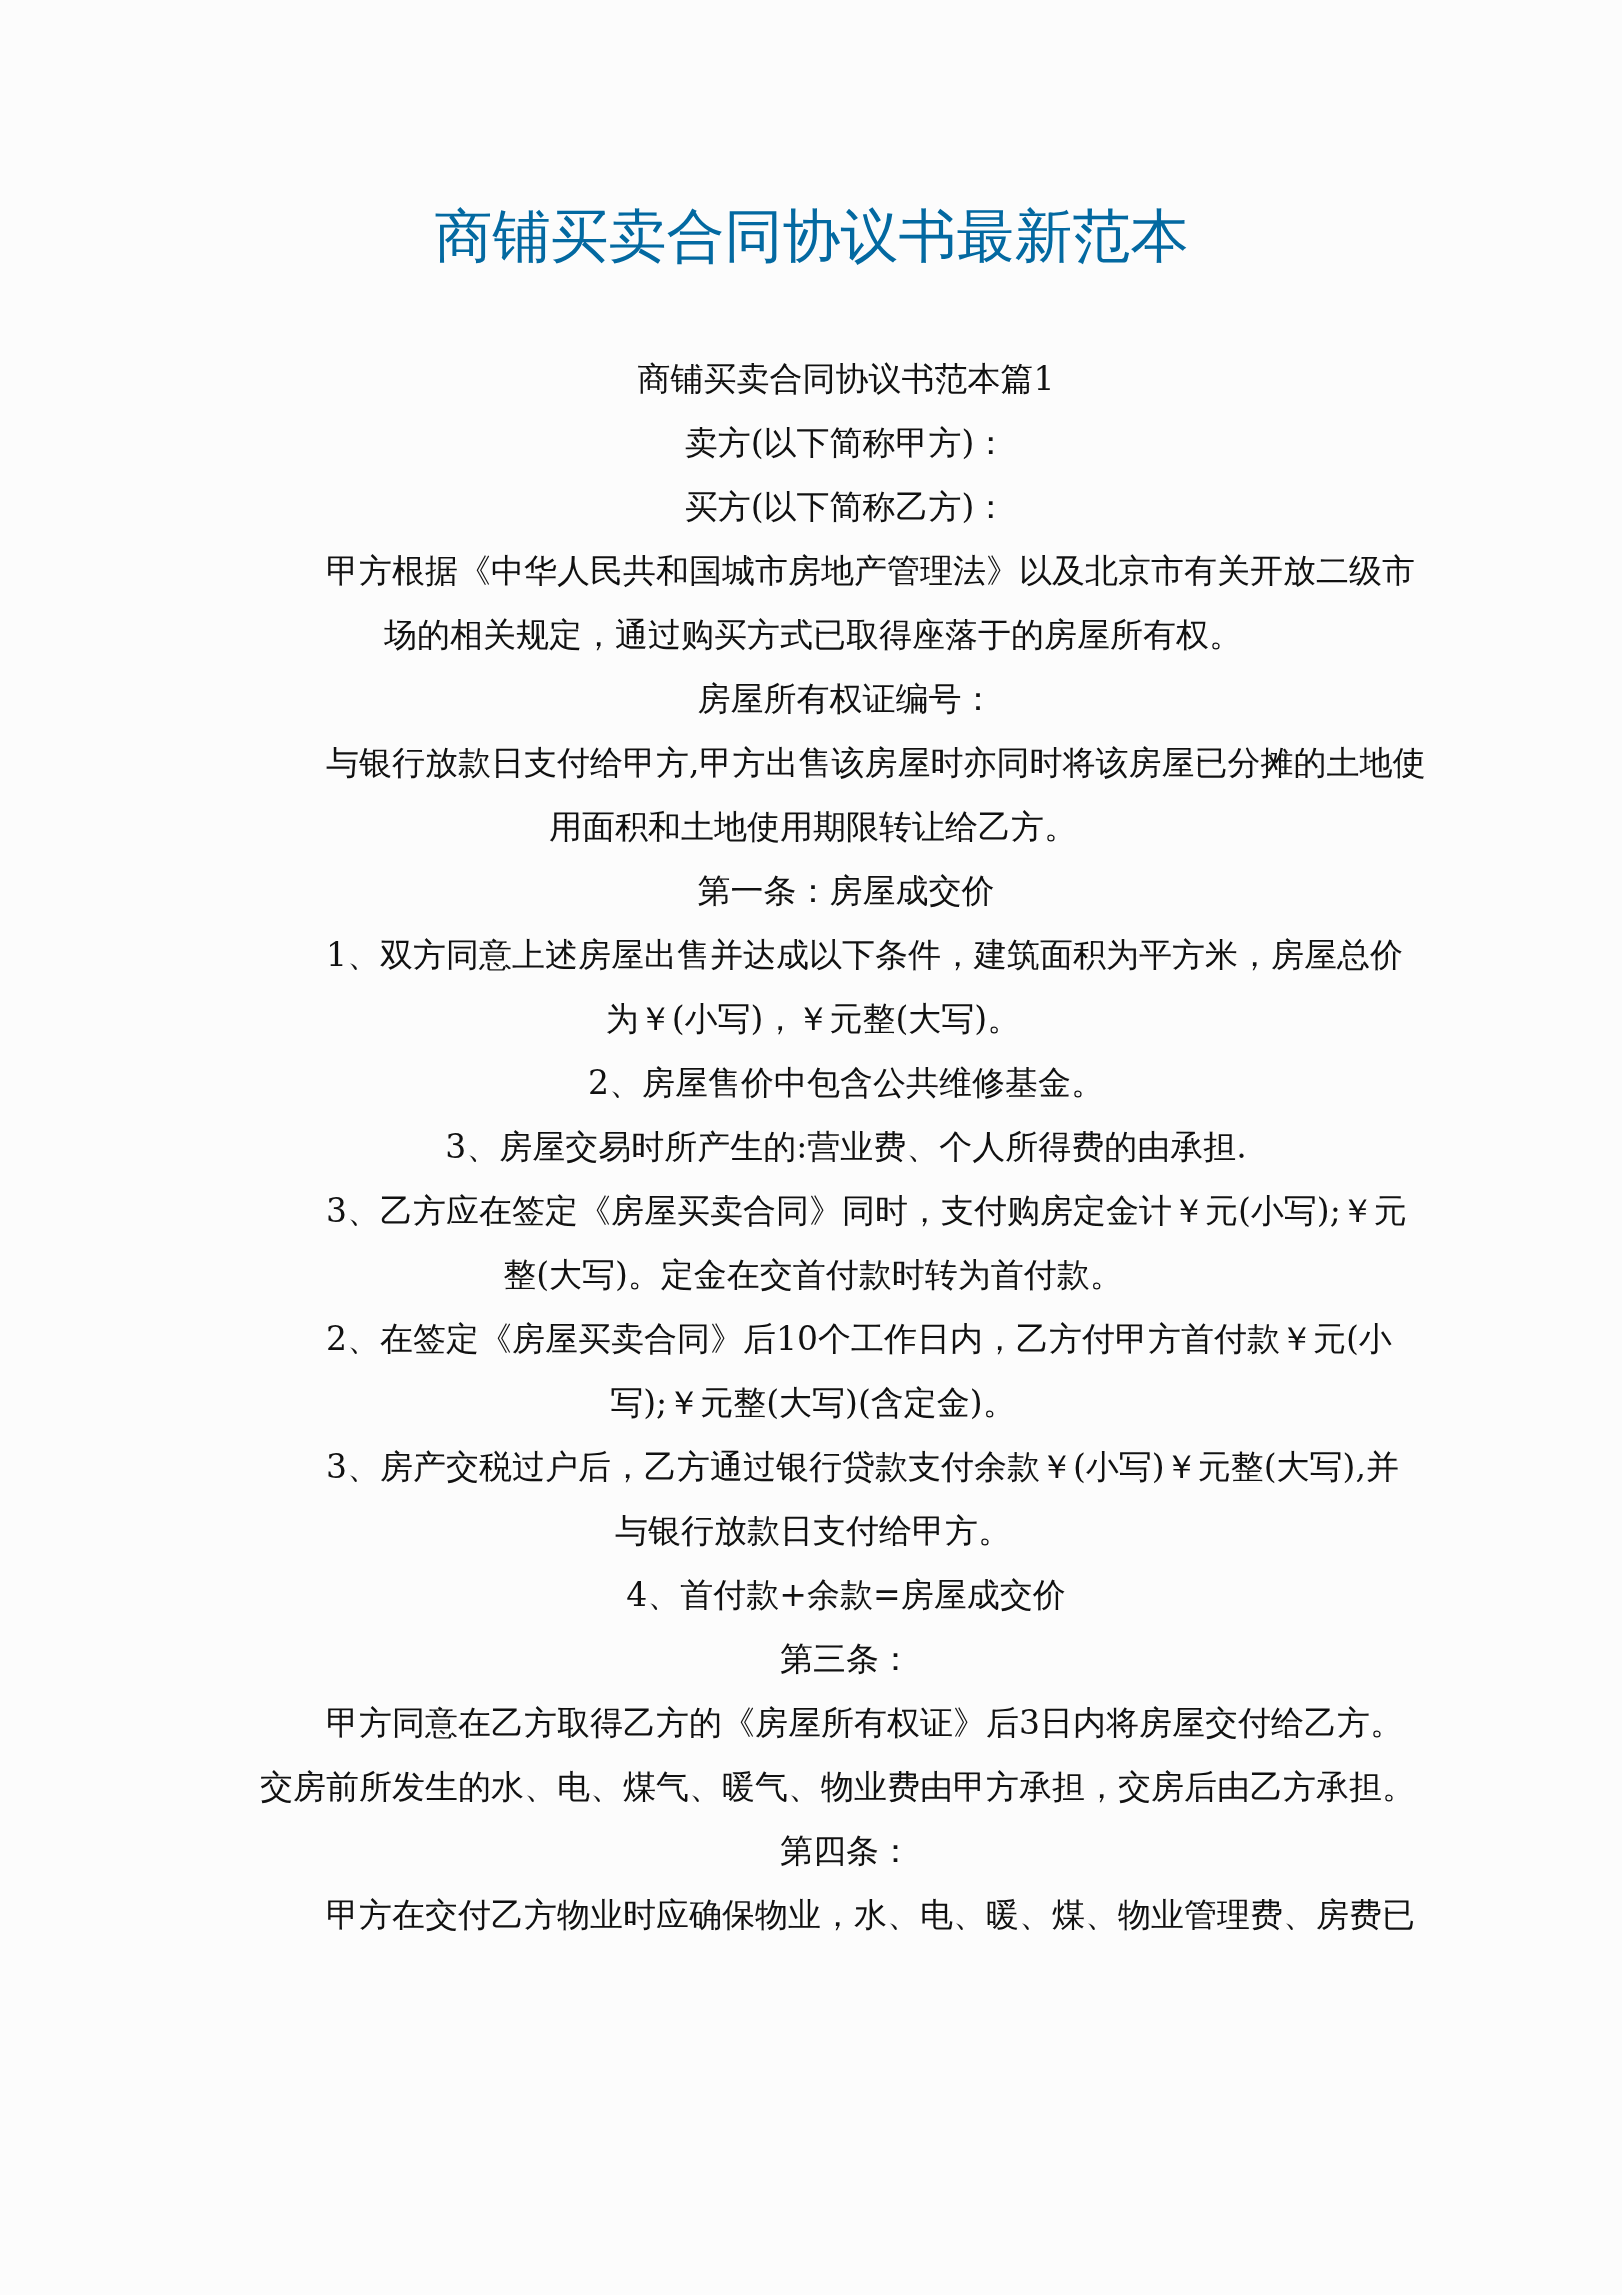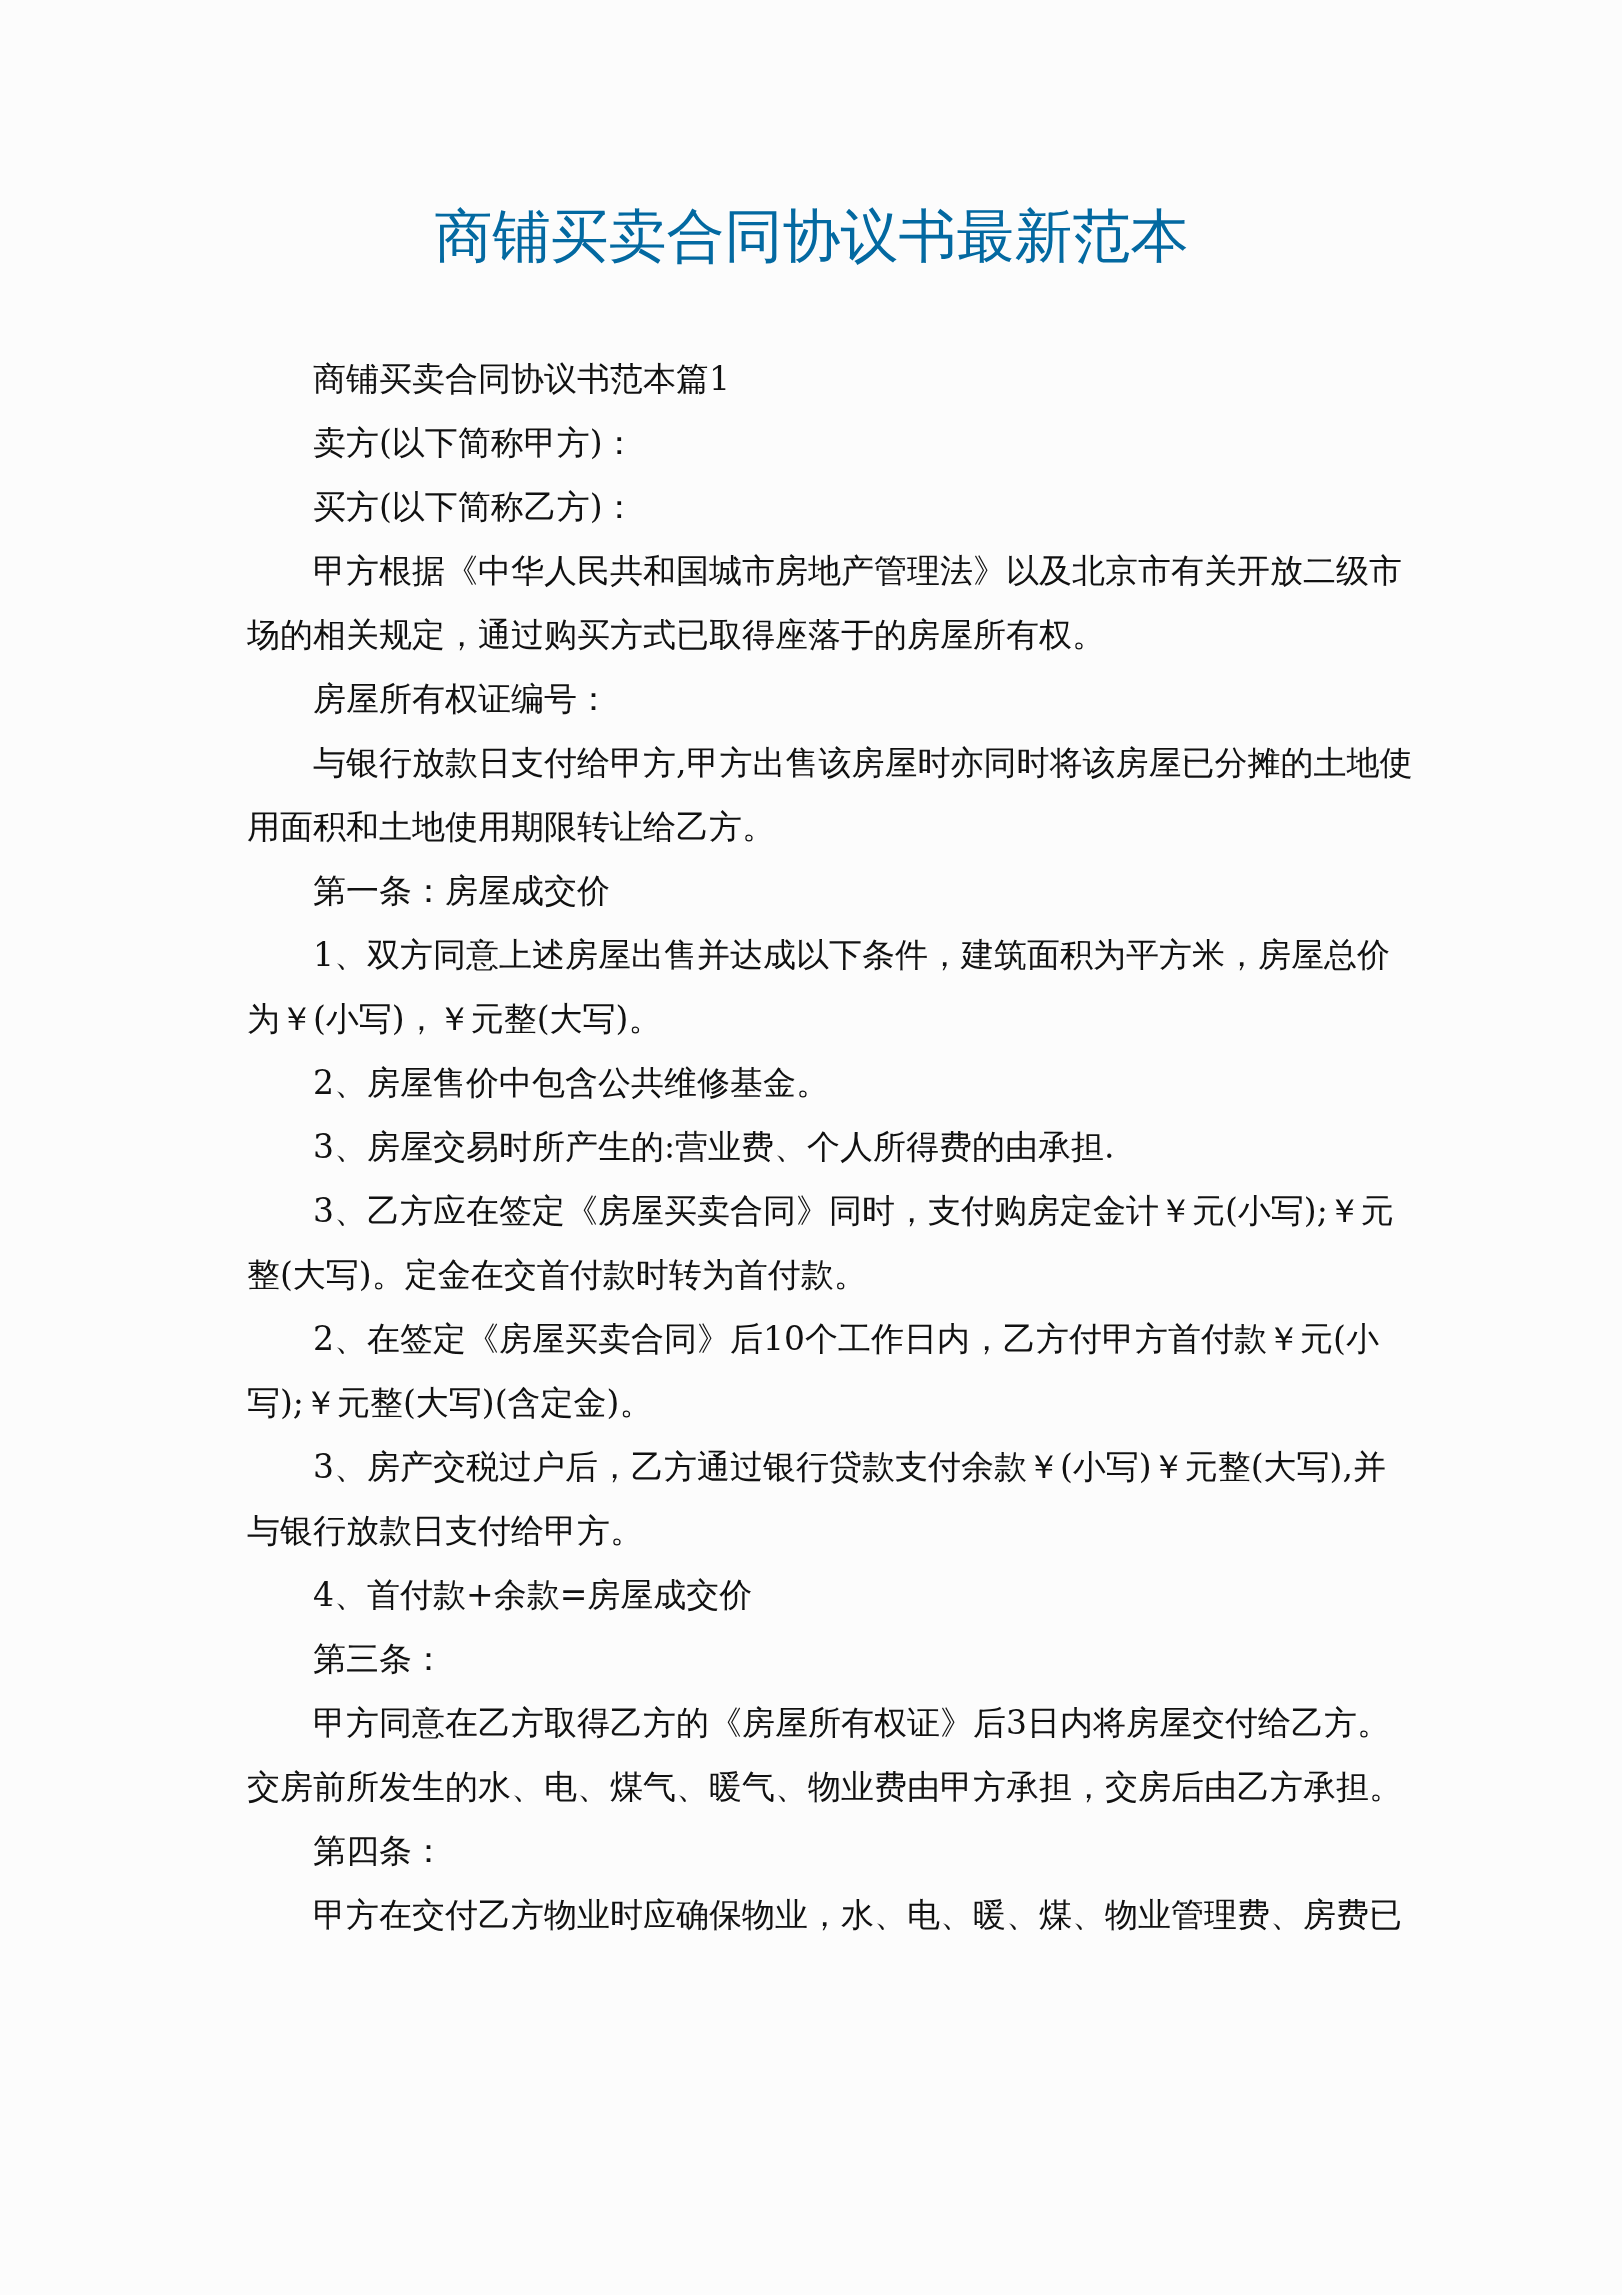--- a/index.html
+++ b/index.html
@@ -41,27 +41,29 @@
       top: 351px;
       width: 1132px;
     }
     .line {
       display: block;
       height: 64px;
       line-height: 55px;
       font-size: 33px;
       white-space: nowrap;
       color: #111111;
+      text-align: center;
     }
     .line.indent {
       padding-left: 66px;
     }
     .line.justify {
       text-align: justify;
       text-align-last: justify;
+      margin-left: 13px;
     }
   </style>
 </head>
 <body>
 
 <div class="page">
   <h1 class="doc-title">商铺买卖合同协议书最新范本</h1>
 
   <div class="body">
     <span class="line indent">商铺买卖合同协议书范本篇1</span>

